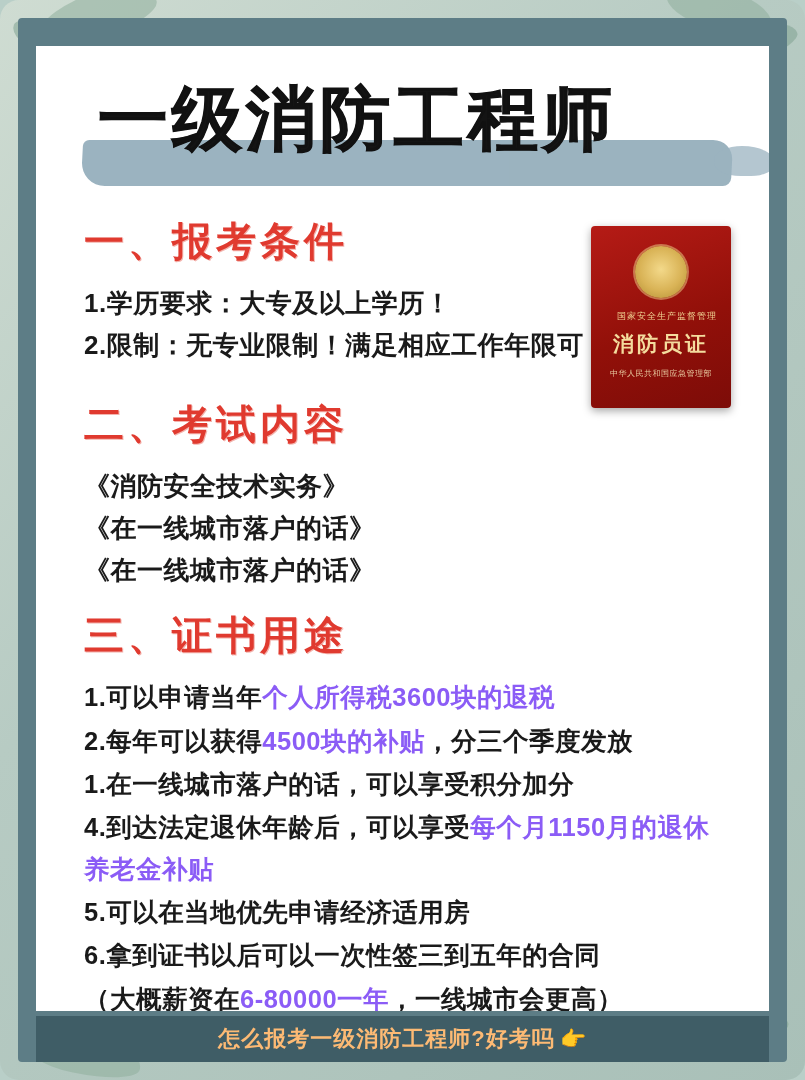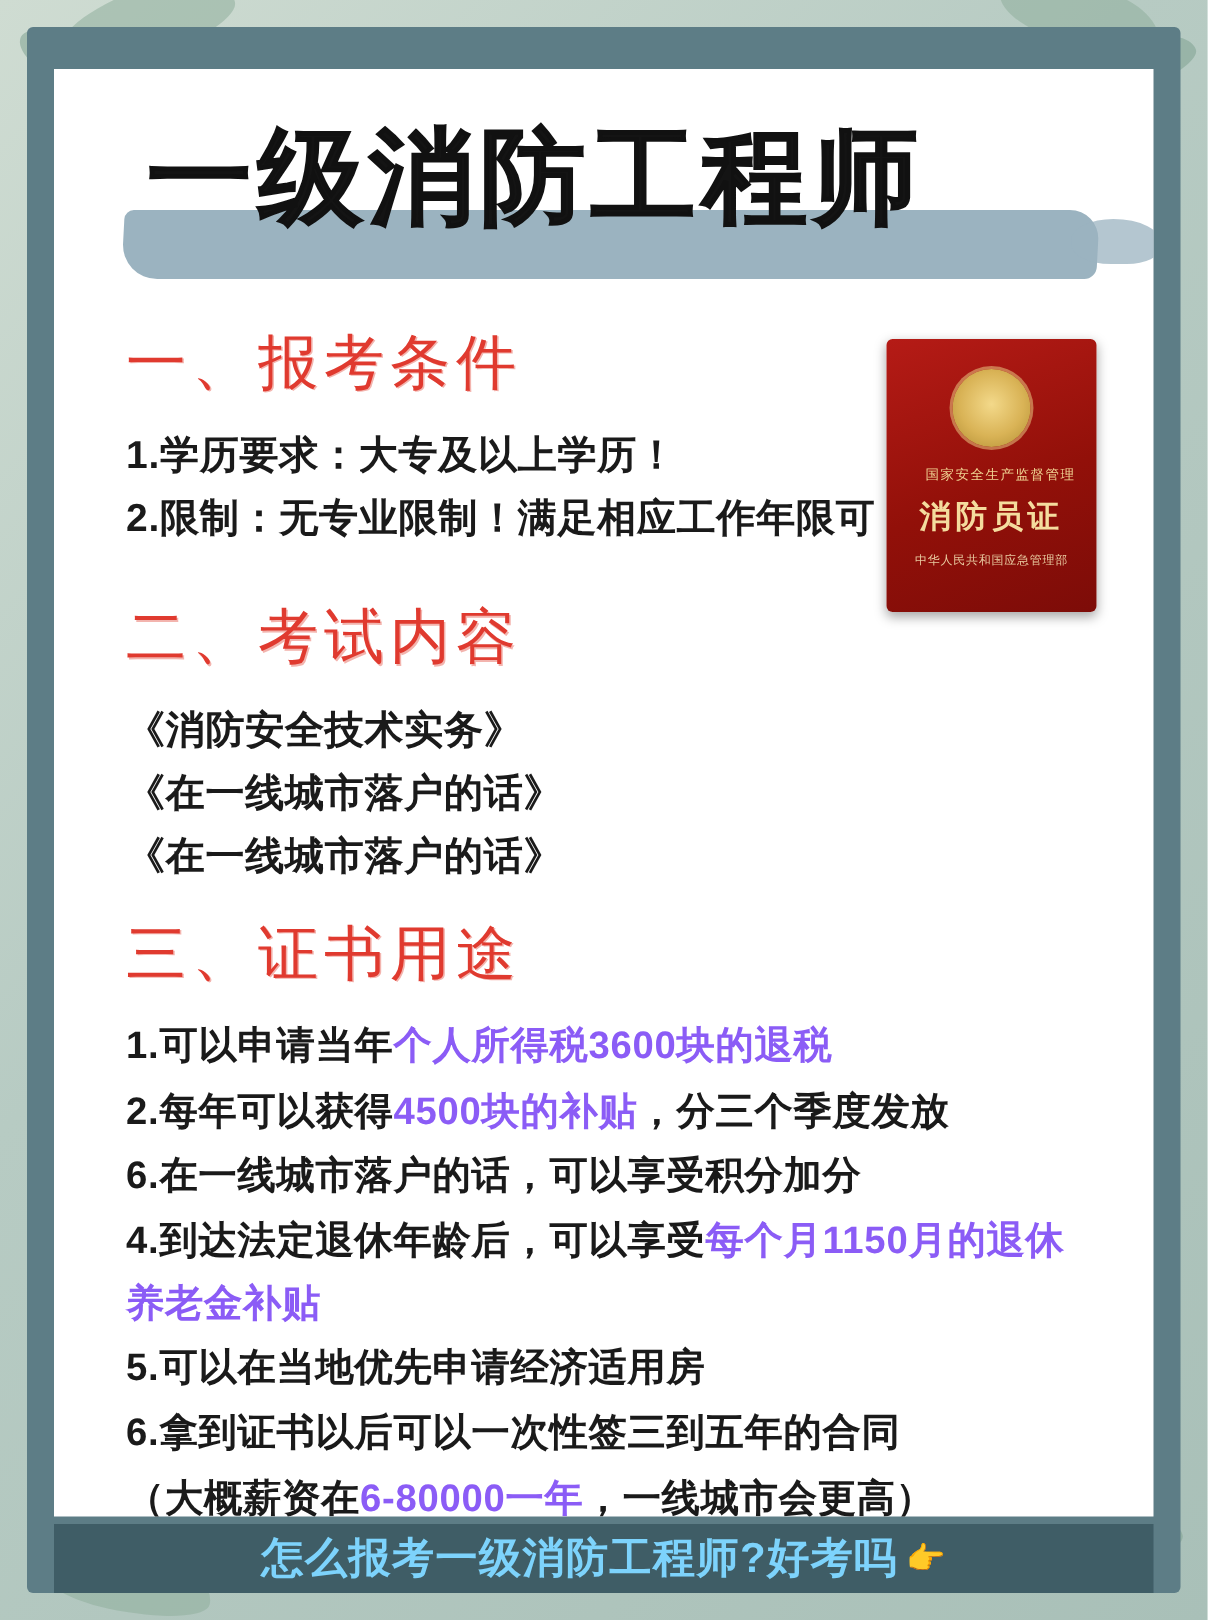--- a/index.html
+++ b/index.html
@@ -12,20 +12,21 @@
     font-family: "Liberation Sans", sans-serif;
     background: #b9cfc8;
     overflow: hidden;
   }
   .poster {
     position: relative;
     width: 805px;
     height: 1080px;
     background: linear-gradient(135deg, #cfdcd2 0%, #b7cbc3 40%, #a9c0b8 100%);
     box-sizing: border-box;
+    border-radius: 19px;
   }
   
   .leaf {
     position: absolute;
     background: #8fae9c;
     opacity: .55;
     border-radius: 60% 40% 55% 45% / 50% 60% 40% 50%;
   }
   .leaf.l1 { width: 120px; height: 46px; top: -8px; left: 38px; transform: rotate(-18deg); }
   .leaf.l2 { width: 90px; height: 34px; top: 26px; left: 10px; transform: rotate(24deg); background:#7fa392; }
@@ -91,21 +92,21 @@
     letter-spacing: 4px;
     color: #141414;
     line-height: 1.15;
     padding-left: 22px;
     -webkit-text-stroke: 1px #111;
   }
 
   
   .section-head {
     font-family: "Liberation Serif", serif;
-    font-weight: normal;
+    font-weight: bold;
     font-size: 40px;
     color: #e03a2f;
     letter-spacing: 4px;
     margin: 18px 0 14px 8px;
     text-shadow: 1px 1px 0 #f3b4ae;
   }
   .body-line {
     font-size: 26px;
     color: #1a1a1a;
     font-weight: bold;
@@ -178,22 +179,22 @@
     left: 36px;
     bottom: 18px;
     width: 733px;
     height: 46px;
     background: #3f5d66;
     display: flex;
     align-items: center;
     justify-content: center;
   }
   .footer-text {
-    color: #7dd3fc;
-    font-size: 28px;
+    color: #fdba74;
+    font-size: 22px;
     font-weight: bold;
     letter-spacing: 1px;
   }
   .footer-emoji { margin-left: 6px; font-size: 21px; }
 </style>
 </head>
 <body>
 
 <div class="poster">
   <div class="leaf l1"></div>
@@ -235,21 +236,21 @@
     <div class="sec3">
       <div class="section-head">三、证书用途</div>
 
       <p class="body-line">
         <span>1.可以申请当年</span><span class="hl">个人所得税3600块的退税</span><span></span>
       </p>
       <p class="body-line">
         <span>2.每年可以获得</span><span class="hl">4500块的补贴</span><span>，分三个季度发放</span>
       </p>
       <p class="body-line">
-        <span>6.在一线城市落户的话，可以享受积分加分</span><span class="hl"></span><span></span>
+        <span>1.在一线城市落户的话，可以享受积分加分</span><span class="hl"></span><span></span>
       </p>
       <p class="body-line">
         <span>4.到达法定退休年龄后，可以享受</span><span class="hl">每个月1150月的退休养老金补贴</span><span></span>
       </p>
       <p class="body-line">
         <span>5.可以在当地优先申请经济适用房</span><span class="hl"></span><span></span>
       </p>
       <p class="body-line">
         <span>6.拿到证书以后可以一次性签三到五年的合同</span><span class="hl"></span><span></span>
       </p>

